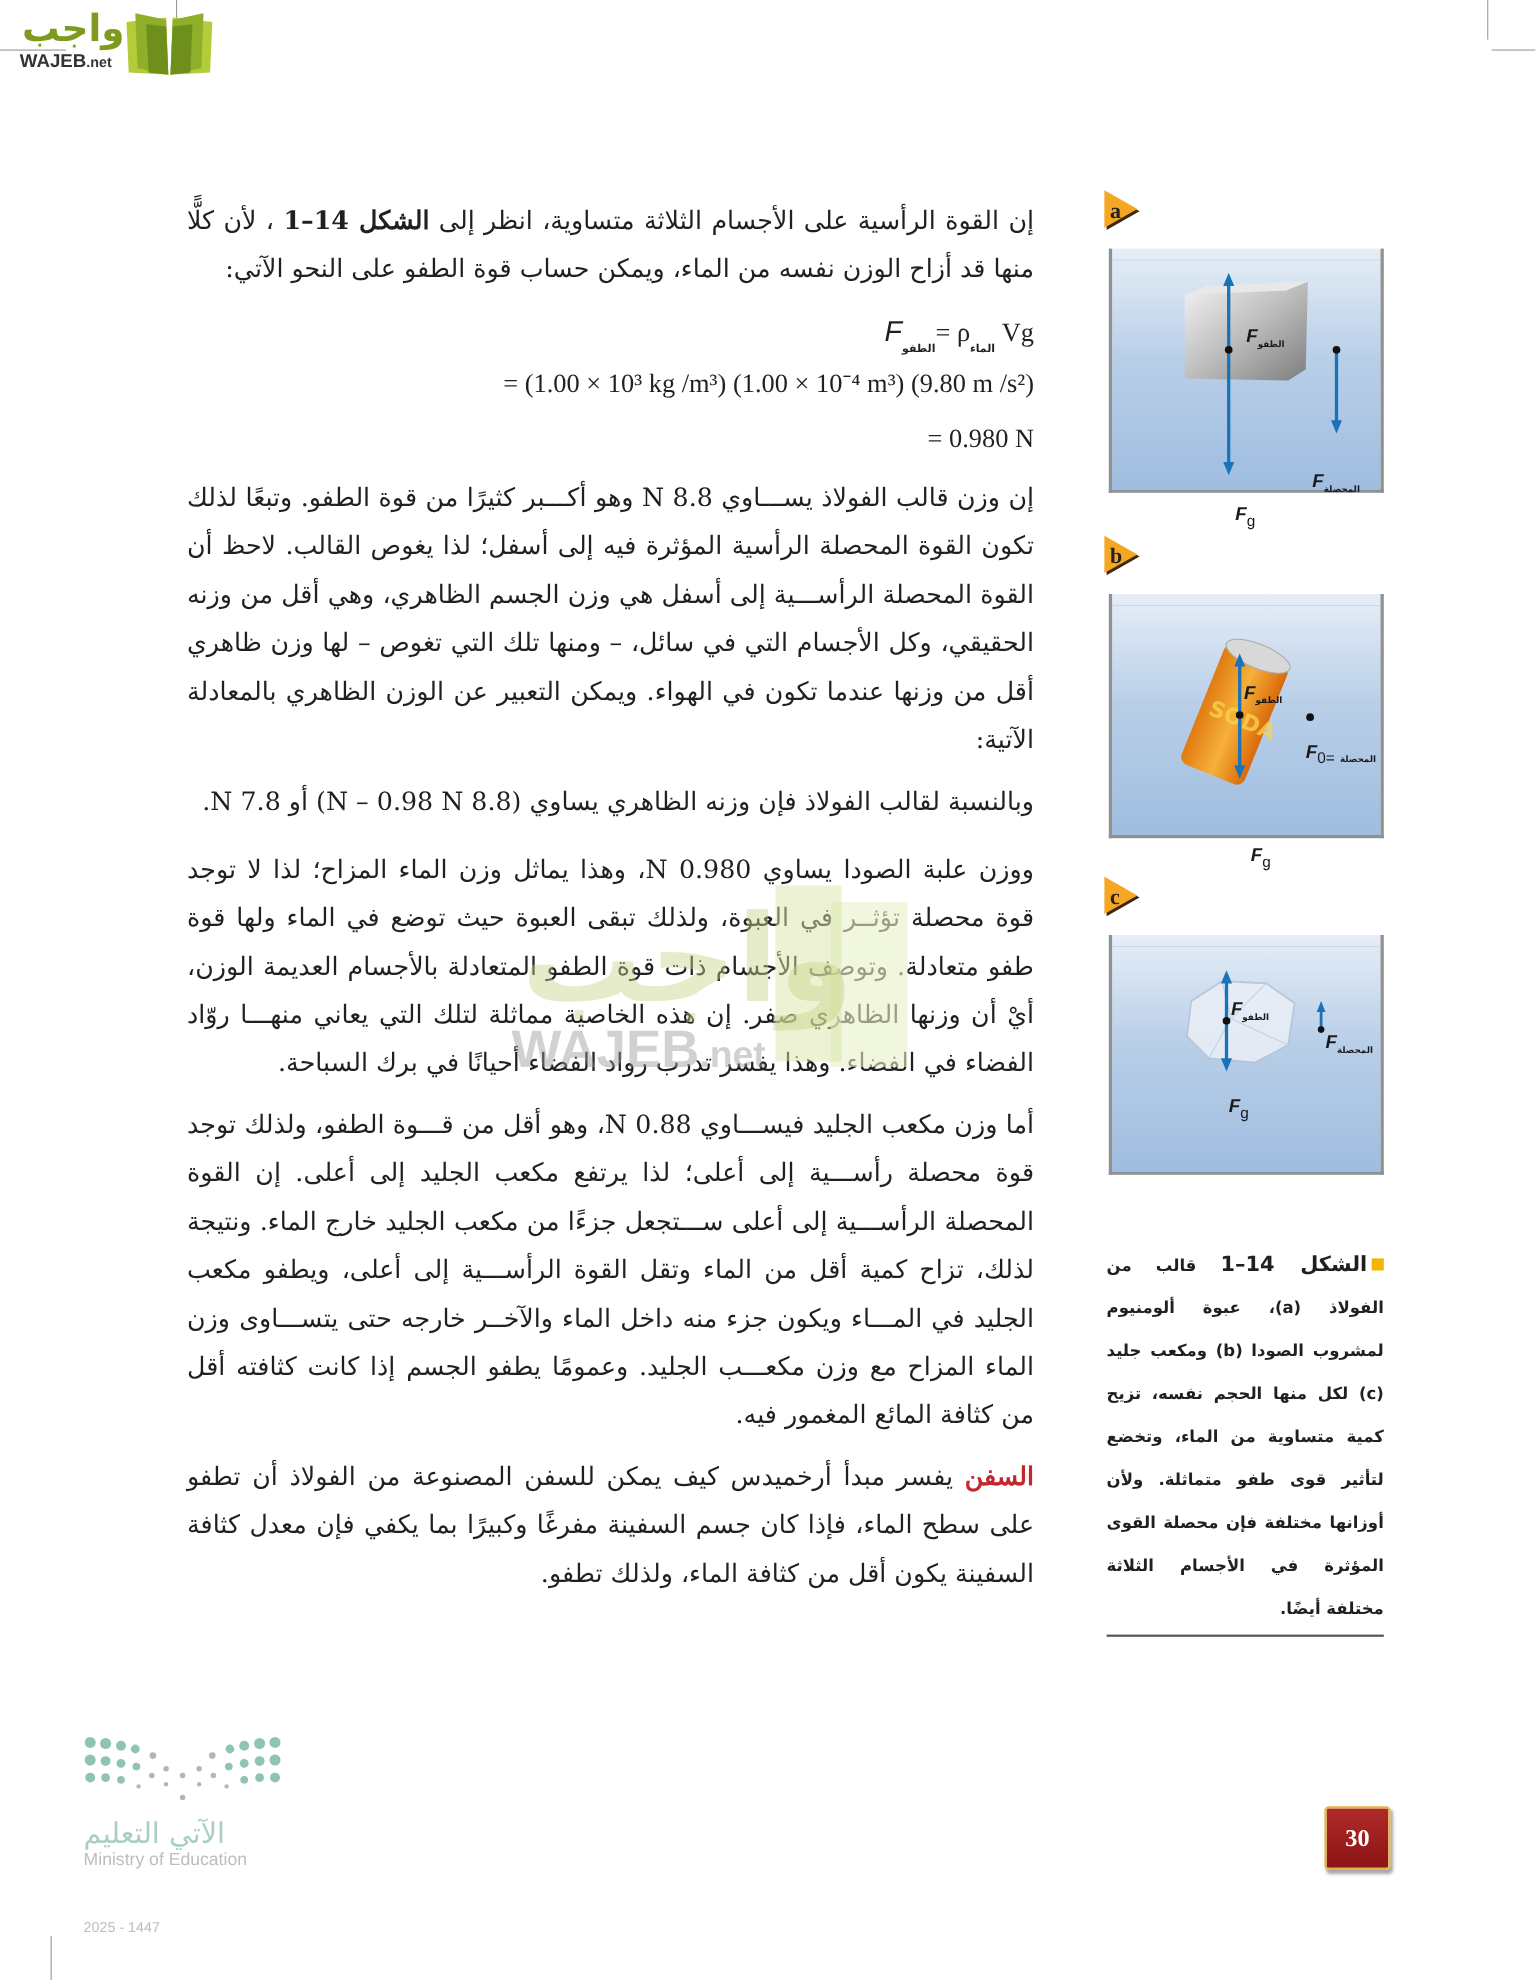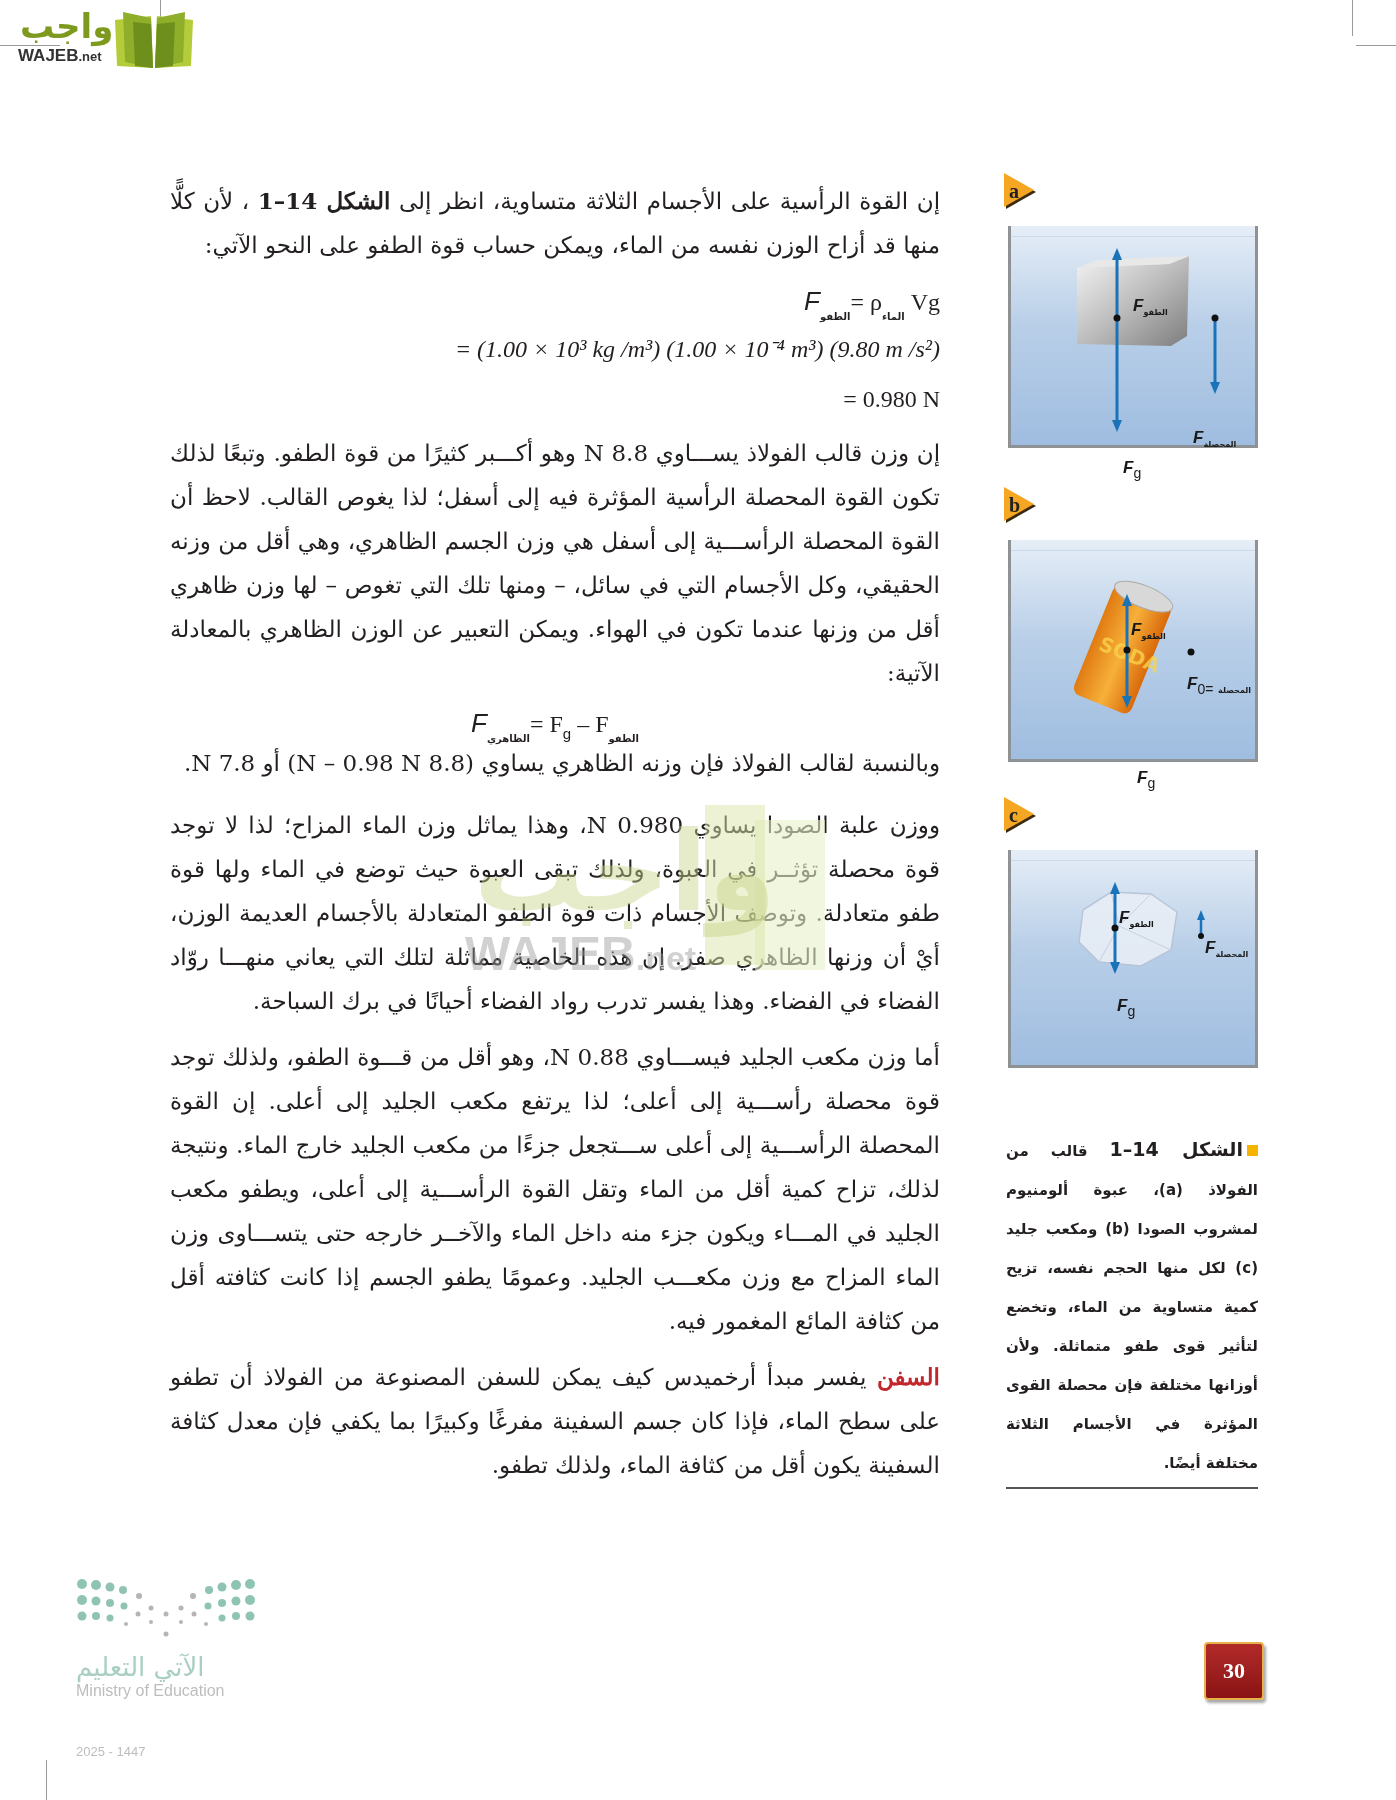--- a/index.html
+++ b/index.html
@@ -71,28 +71,25 @@
 </div>
 
 <div class="abs main">
   <p class="para">
     <span>إن القوة الرأسية على الأجسام الثلاثة متساوية، انظر إلى</span> <span class="bold">الشكل 14–1</span> <span>، لأن كلًّا منها قد أزاح الوزن نفسه من الماء، ويمكن حساب قوة الطفو على النحو الآتي:</span>
   </p>
 
   <div class="eq" style="margin-top:8px;height:48px;">
     <i class="F">F</i><span class="sub-ar">الطفو</span><span>= ρ</span><span class="sub-ar">الماء</span> <span>Vg</span>
   </div>
-  <div class="eq" style="padding-left:36px;height:50px;font-style:italic;">= (1.00 × 10³ kg /m³) (1.00 × 10⁻⁴ m³) (9.80 m /s²)</div>
+  <div class="eq" style="padding-left:36px;height:50px;">= (1.00 × 10³ kg /m³) (1.00 × 10⁻⁴ m³) (9.80 m /s²)</div>
   <div class="eq" style="padding-left:36px;height:50px;margin-bottom:4px;">= 0.980 N</div>
 
   <p class="para">إن وزن قالب الفولاذ يســـاوي 8.8 N وهو أكـــبر كثيرًا من قوة الطفو. وتبعًا لذلك تكون القوة المحصلة الرأسية المؤثرة فيه إلى أسفل؛ لذا يغوص القالب. لاحظ أن القوة المحصلة الرأســـية إلى أسفل هي وزن الجسم الظاهري، وهي أقل من وزنه الحقيقي، وكل الأجسام التي في سائل، – ومنها تلك التي تغوص – لها وزن ظاهري أقل من وزنها عندما تكون في الهواء. ويمكن التعبير عن الوزن الظاهري بالمعادلة الآتية:</p>
 
-  <div class="eq" style="text-align:center;height:40px;margin-top:-6px;">
-    <i class="F">F</i><span class="sub-ar">الظاهري</span><span>= F</span><span class="sub-g">g</span> <span>– F</span><span class="sub-ar">الطفو</span>
-  </div>
   <p class="para" style="margin-bottom:18px;">وبالنسبة لقالب الفولاذ فإن وزنه الظاهري يساوي (8.8 N – 0.98 N) أو 7.8 N.</p>
 
   <p class="para">ووزن علبة الصودا يساوي 0.980 N، وهذا يماثل وزن الماء المزاح؛ لذا لا توجد قوة محصلة تؤثــر في العبوة، ولذلك تبقى العبوة حيث توضع في الماء ولها قوة طفو متعادلة. وتوصف الأجسام ذات قوة الطفو المتعادلة بالأجسام العديمة الوزن، أيْ أن وزنها الظاهري صفر. إن هذه الخاصية مماثلة لتلك التي يعاني منهـــا روّاد الفضاء في الفضاء. وهذا يفسر تدرب رواد الفضاء أحيانًا في برك السباحة.</p>
   <p class="para">أما وزن مكعب الجليد فيســـاوي 0.88 N، وهو أقل من قـــوة الطفو، ولذلك توجد قوة محصلة رأســـية إلى أعلى؛ لذا يرتفع مكعب الجليد إلى أعلى. إن القوة المحصلة الرأســـية إلى أعلى ســـتجعل جزءًا من مكعب الجليد خارج الماء. ونتيجة لذلك، تزاح كمية أقل من الماء وتقل القوة الرأســـية إلى أعلى، ويطفو مكعب الجليد في المـــاء ويكون جزء منه داخل الماء والآخــر خارجه حتى يتســـاوى وزن الماء المزاح مع وزن مكعـــب الجليد. وعمومًا يطفو الجسم إذا كانت كثافته أقل من كثافة المائع المغمور فيه.</p>
   <p class="para"><span class="red">السفن</span><span> يفسر مبدأ أرخميدس كيف يمكن للسفن المصنوعة من الفولاذ أن تطفو على سطح الماء، فإذا كان جسم السفينة مفرغًا وكبيرًا بما يكفي فإن معدل كثافة السفينة يكون أقل من كثافة الماء، ولذلك تطفو.</span></p>
 </div>
 
 <svg class="abs wm" viewBox="0 0 380 200">
   <rect x="300" y="20" width="70" height="150" fill="#e8f0c8" opacity="0.6"></rect>
   <rect x="250" y="5" width="60" height="160" fill="#d9e6a8" opacity="0.5"></rect>

